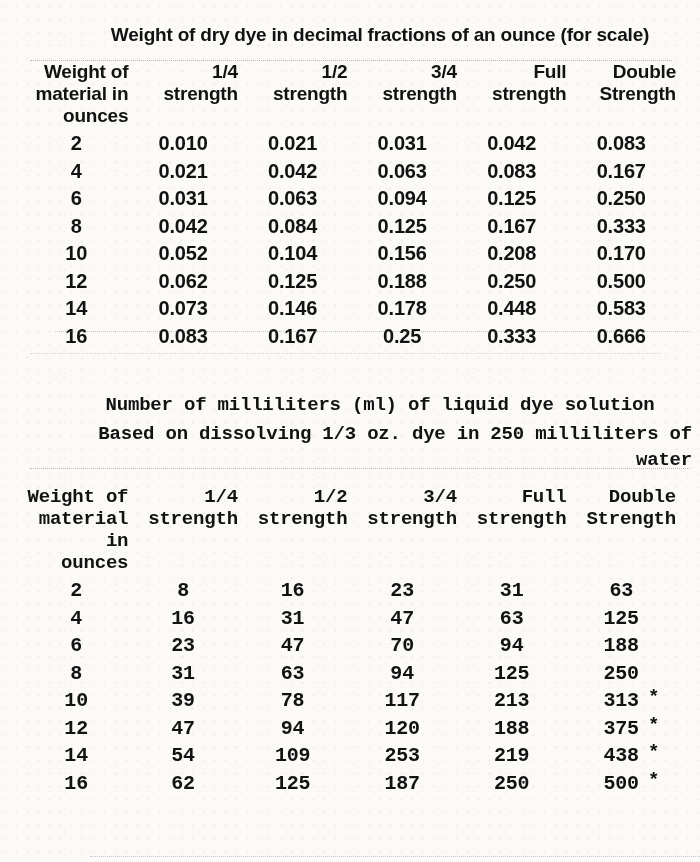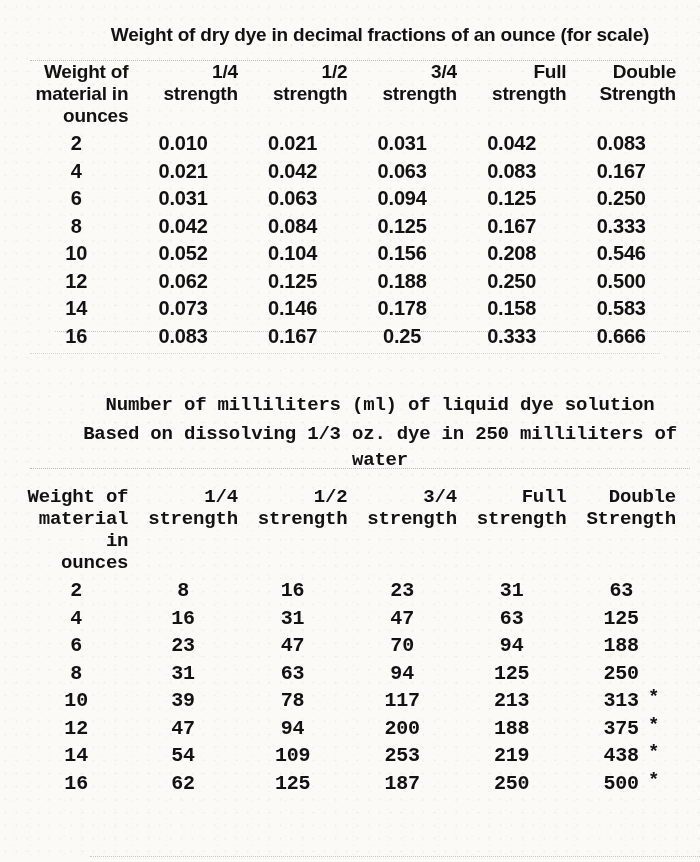--- a/index.html
+++ b/index.html
@@ -33,21 +33,21 @@
     width: 624px;
     text-align: center;
     font-size: 19px;
     line-height: 26px;
     font-weight: 700;
     letter-spacing: -0.2px;
   }
   .subtitle {
     margin: 3px 0 0 68px;
     width: 624px;
-    text-align: center;
+    text-align: right;
     font-size: 19px;
     line-height: 26px;
     font-weight: 700;
     letter-spacing: -0.2px;
   }
   table.dye-table {
     margin: 13px 0 0 24px;
     width: 652px;
     border-collapse: collapse;
     table-layout: fixed;
@@ -163,36 +163,36 @@
             <td>0.125</td>
             <td>0.167</td>
             <td>0.333</td>
           </tr>
           <tr>
             <th>10</th>
             <td>0.052</td>
             <td>0.104</td>
             <td>0.156</td>
             <td>0.208</td>
-            <td>0.546</td>
+            <td>0.170</td>
           </tr>
           <tr>
             <th>12</th>
             <td>0.062</td>
             <td>0.125</td>
             <td>0.188</td>
             <td>0.250</td>
             <td>0.500</td>
           </tr>
           <tr>
             <th>14</th>
             <td>0.073</td>
             <td>0.146</td>
             <td>0.178</td>
-            <td>0.158</td>
+            <td>0.448</td>
             <td>0.583</td>
           </tr>
           <tr>
             <th>16</th>
             <td>0.083</td>
             <td>0.167</td>
             <td>0.25</td>
             <td>0.333</td>
             <td>0.666</td>
           </tr>
@@ -259,21 +259,21 @@
             <td>39</td>
             <td>78</td>
             <td>117</td>
             <td>213</td>
             <td>313<span class="cell-asterisk">*</span></td>
           </tr>
           <tr>
             <th>12</th>
             <td>47</td>
             <td>94</td>
-            <td>200</td>
+            <td>120</td>
             <td>188</td>
             <td>375<span class="cell-asterisk">*</span></td>
           </tr>
           <tr>
             <th>14</th>
             <td>54</td>
             <td>109</td>
             <td>253</td>
             <td>219</td>
             <td>438<span class="cell-asterisk">*</span></td>

